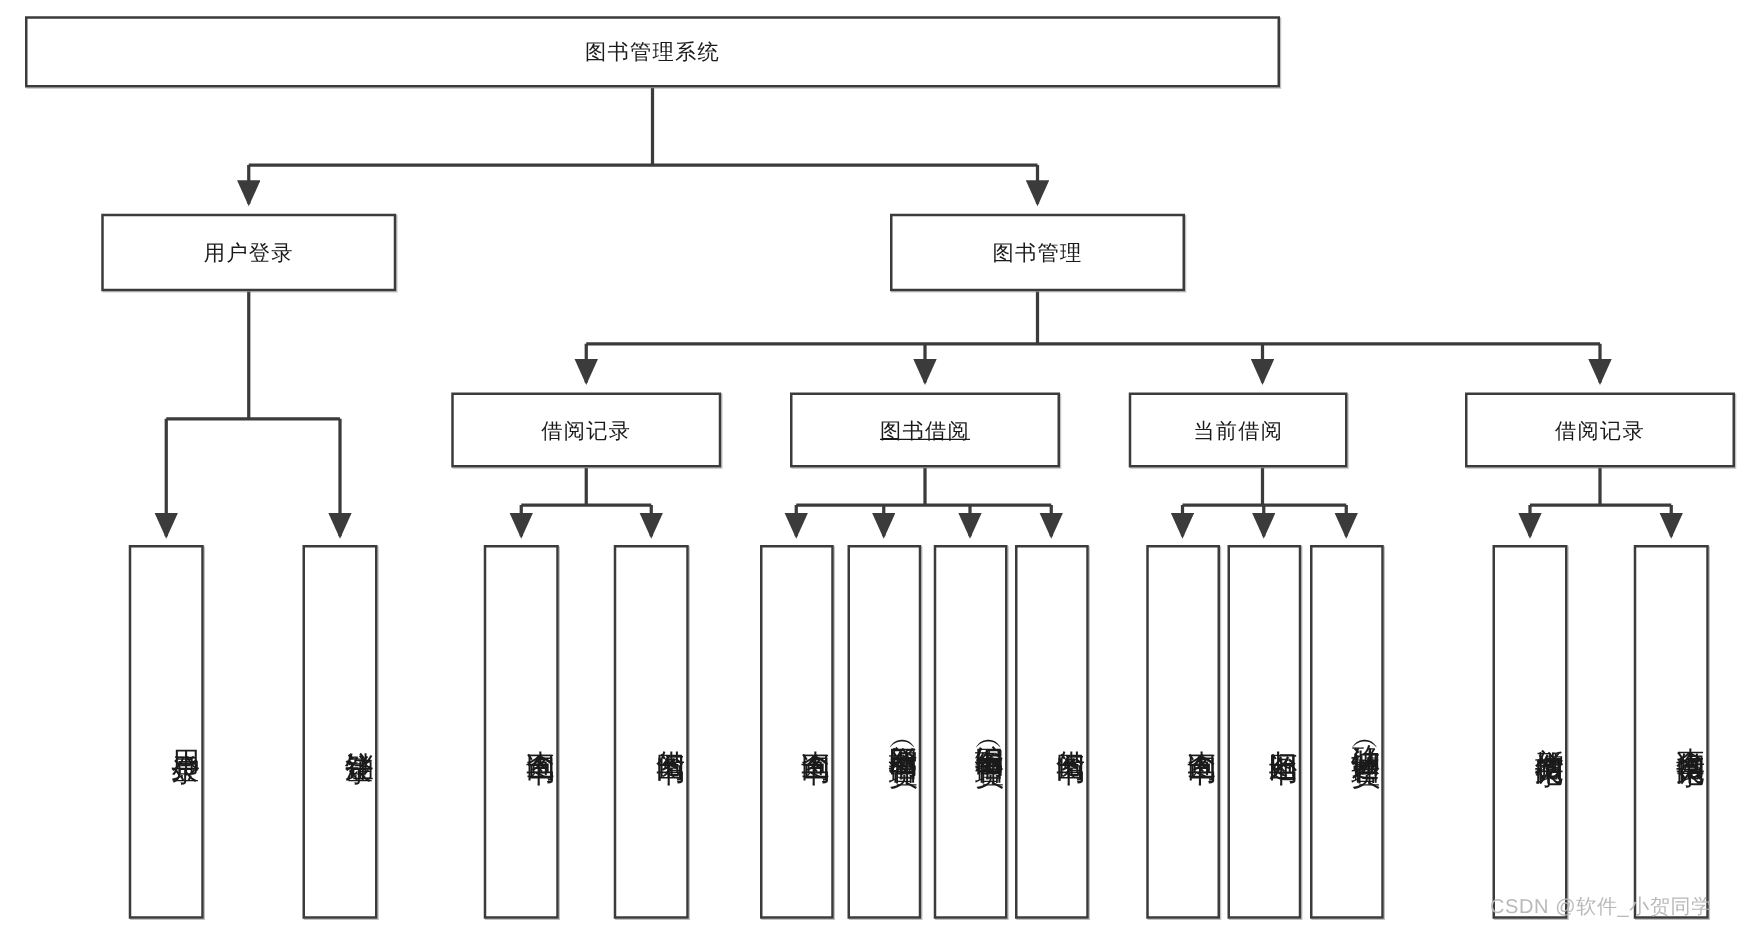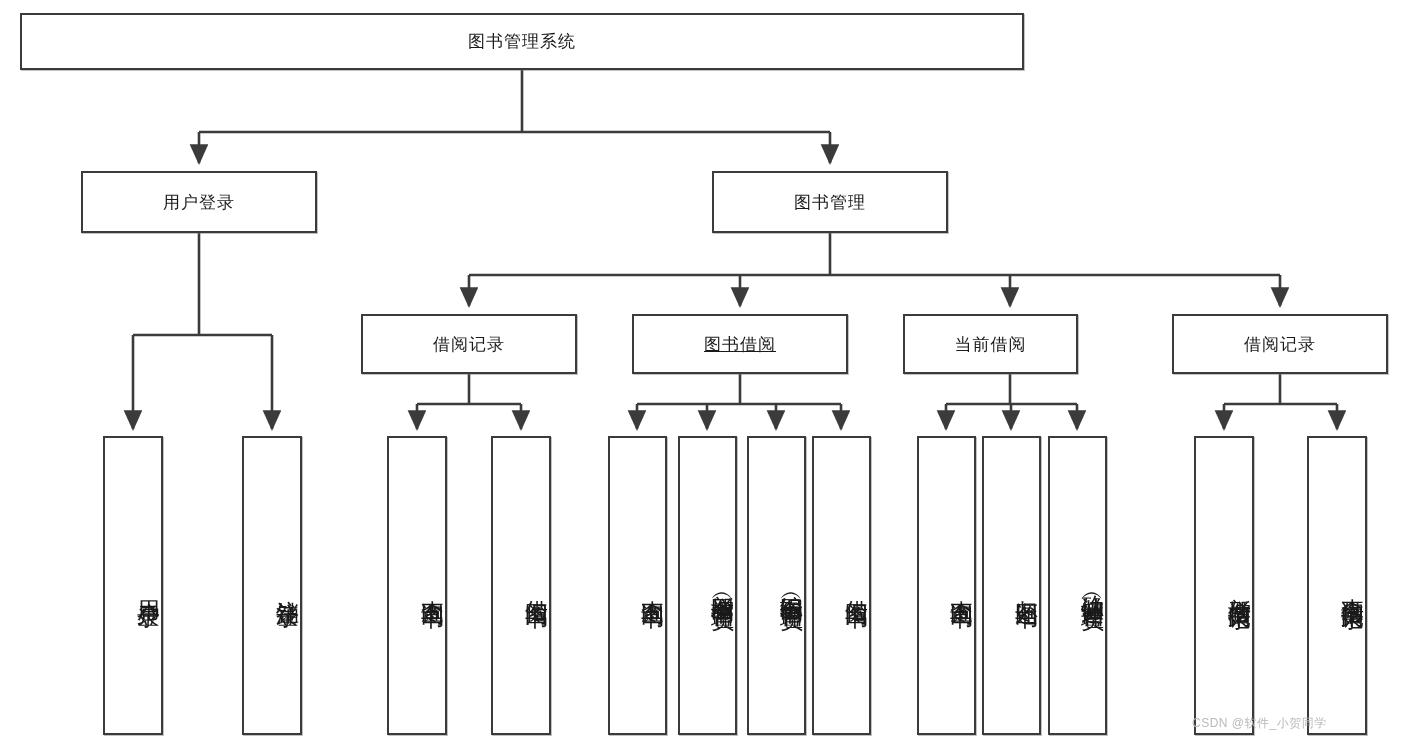--- a/index.html
+++ b/index.html
@@ -51,21 +51,21 @@
     justify-content: center;
     padding-top: 8px;
     padding-bottom: 8px;
     text-align: center;
   }
   .node-v.top-align {
     align-items: flex-start;
   }
   .watermark {
     position: absolute;
-    font-size: 12px;
+    font-size: 16px;
     color: #b9b9b9;
     white-space: nowrap;
     letter-spacing: 0.5px;
   }
 </style>
 </head>
 <body>
 
 <div id="canvas">
 

